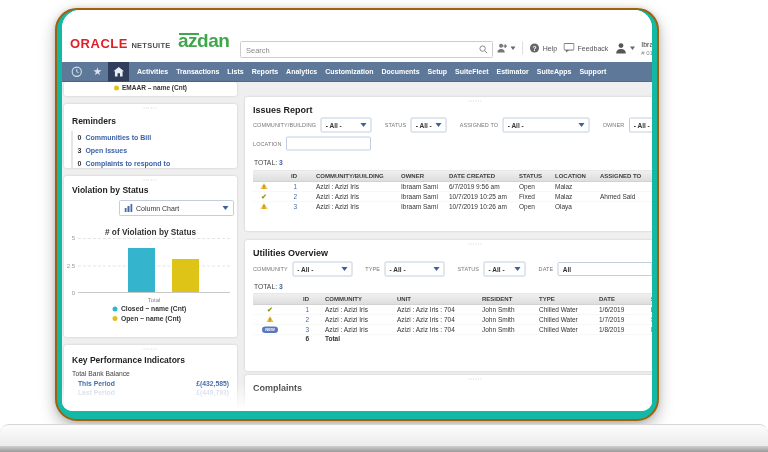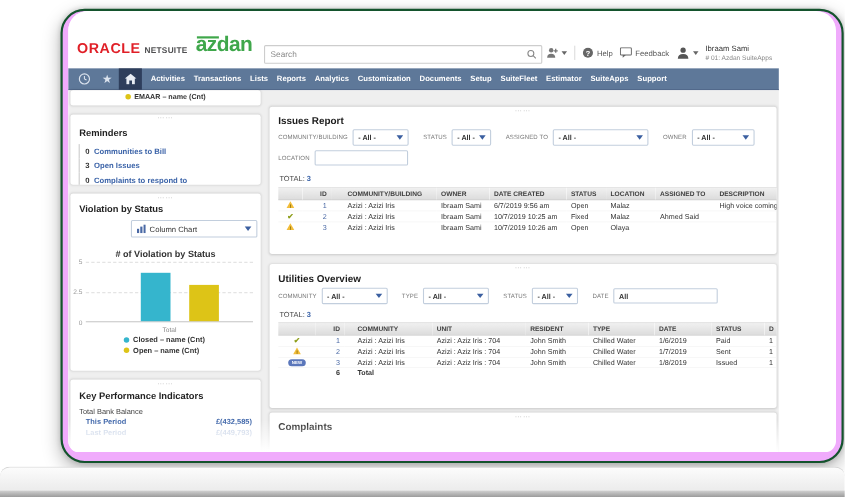--- a/index.html
+++ b/index.html
@@ -1,17 +1,17 @@
 <!DOCTYPE html>
 <html><head>
 <meta charset="utf-8">
 <style>
   * { margin:0; padding:0; box-sizing:border-box; }
   body { width:768px; height:452px; background:#fff; font-family:"Liberation Sans", sans-serif; position:relative; overflow:hidden; }
-  .screen { position:absolute; left:55px; top:8px; width:712px; height:413px; background:#f0abfc; border:2px solid #14532d; border-radius:22px; box-shadow:0 6px 16px rgba(0,0,0,.28), 0 0 5px rgba(0,0,0,.14); }
+  .screen { position:absolute; left:55px; top:8px; width:604px; height:413px; background:#14b8a6; border:2px solid #a16207; border-radius:22px; box-shadow:0 6px 16px rgba(0,0,0,.28), 0 0 5px rgba(0,0,0,.14); }
   .viewport { position:absolute; left:5px; right:5px; top:0; bottom:8px; overflow:hidden; border-radius:18px 18px 10px 10px; background:#fff; }
   .vp2 { position:absolute; left:0; top:0; width:1292px; height:810px; transform:scale(0.5); transform-origin:0 0; }
 
   
   .topbar { position:relative; height:104px; background:#fff; }
   .logo-row { position:absolute; left:16px; top:52px; display:flex; align-items:baseline; }
   .oracle { color:#e01f27; font-weight:bold; font-size:26px; letter-spacing:1px; }
   .netsuite { color:#4e4e50; font-weight:bold; font-size:15px; letter-spacing:0.5px; margin-left:7px; }
   .azdan-txt { position:absolute; left:232px; top:42px; color:#3fa74b; font-weight:bold; font-size:38px; line-height:38px; letter-spacing:-1px; }
   .azdan-txt::before { content:""; position:absolute; left:2px; top:4px; width:40px; height:3.5px; background:#3fa74b; }

